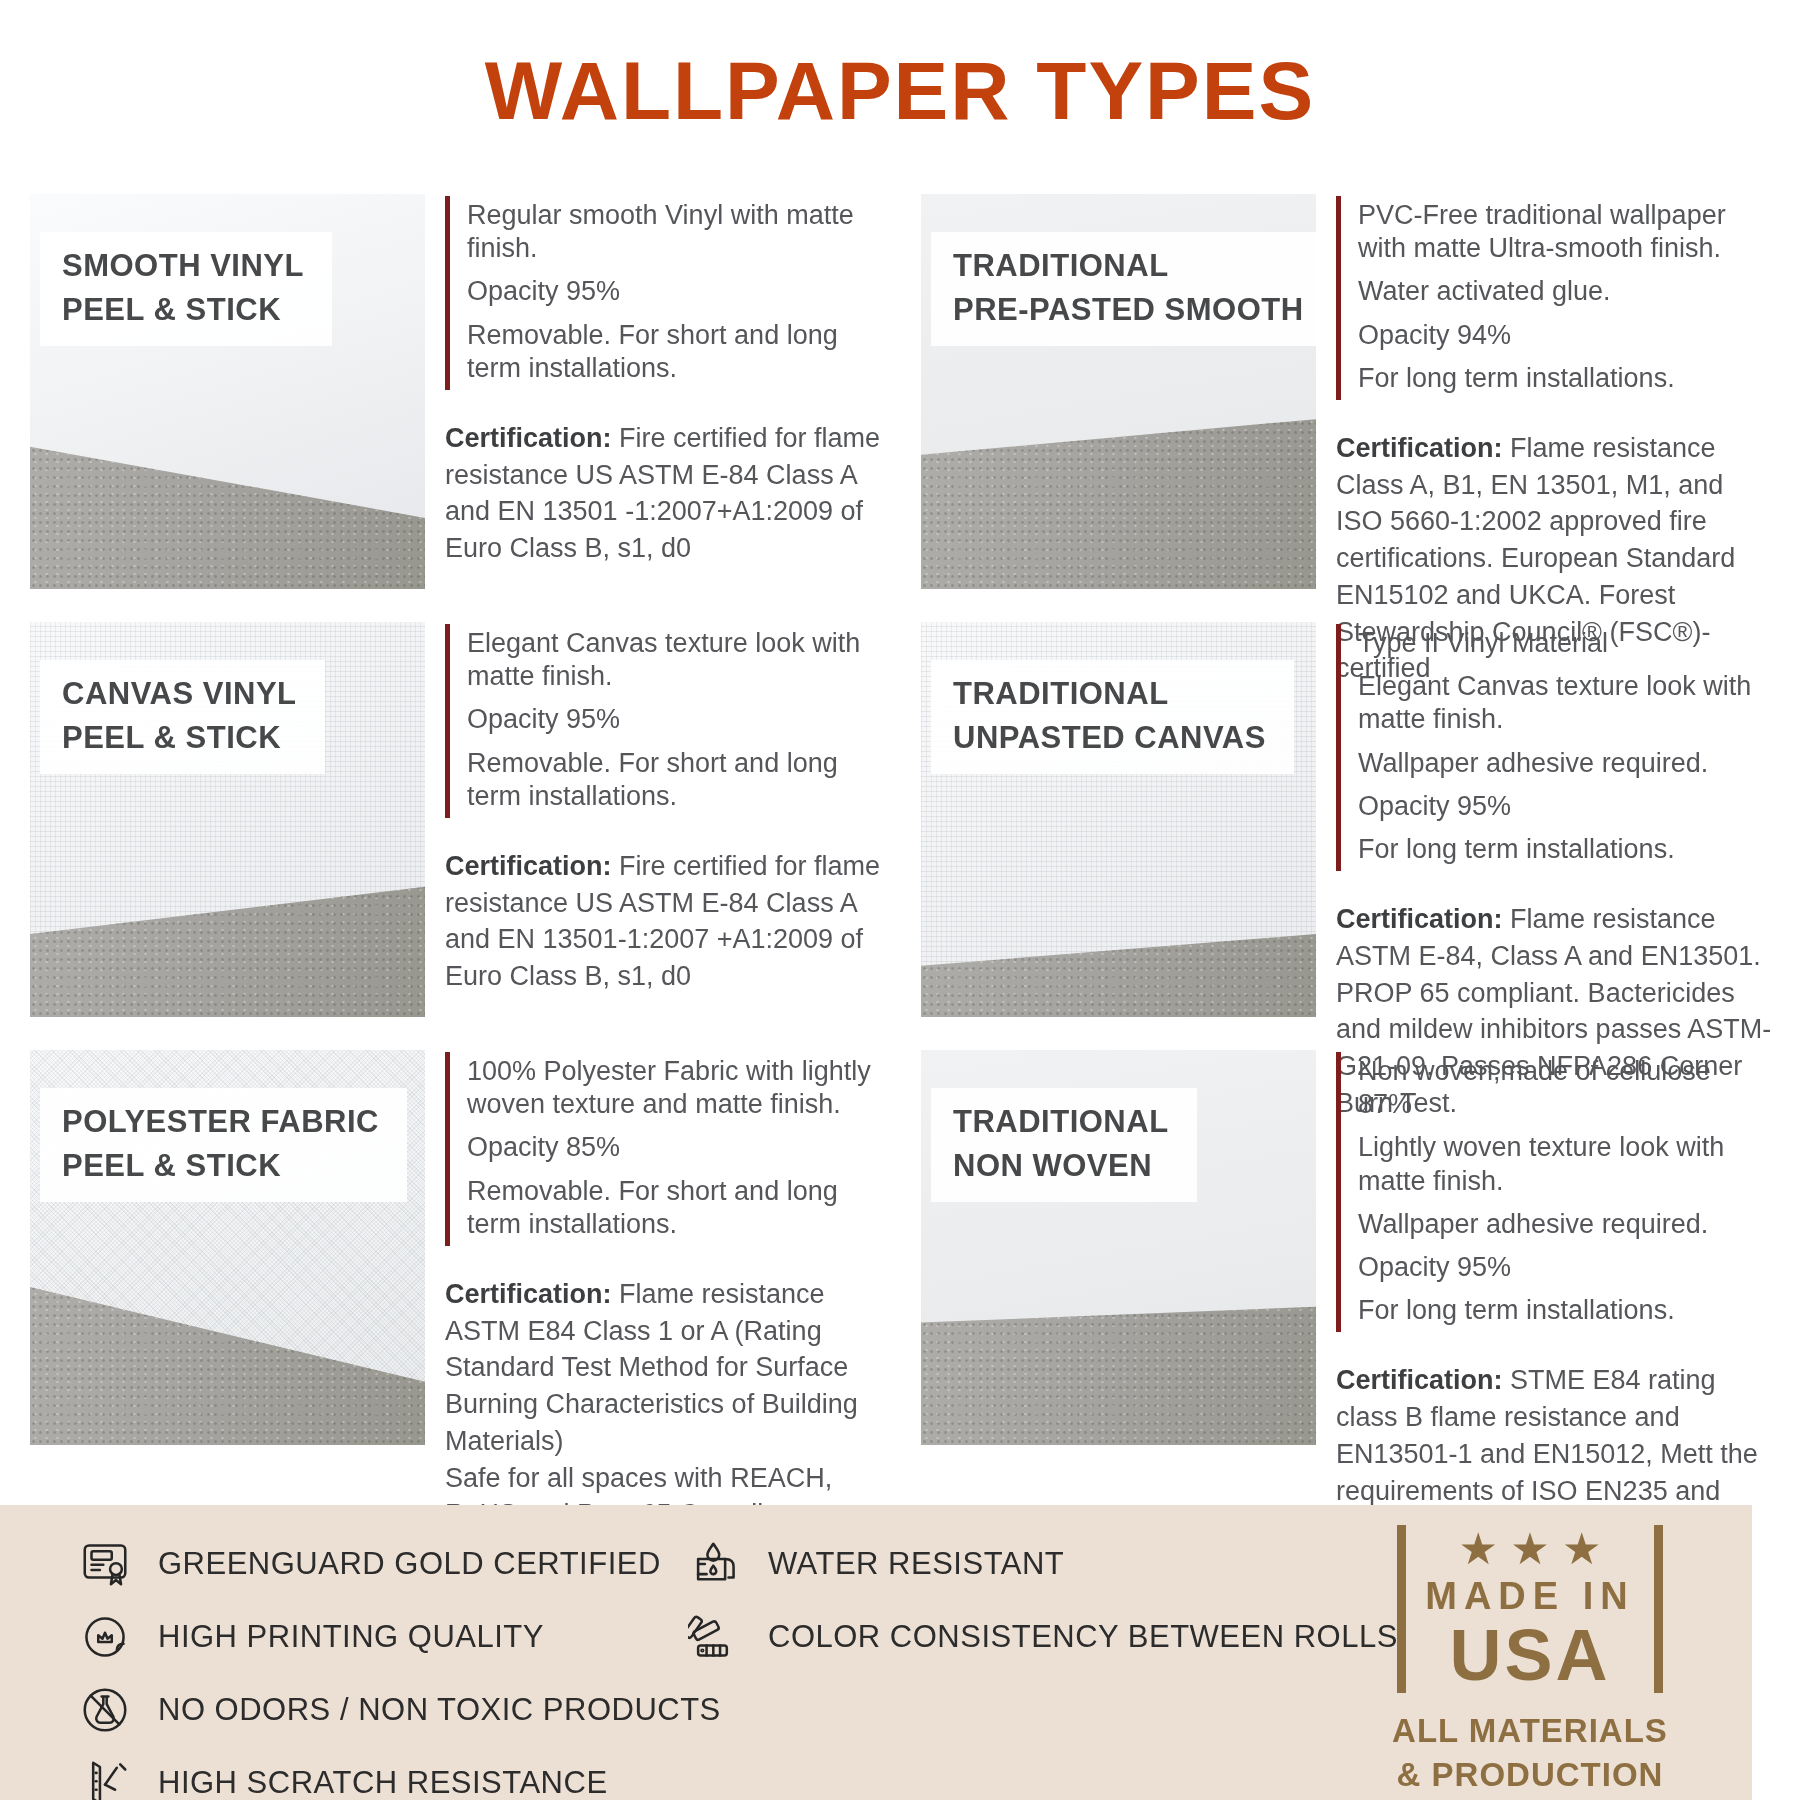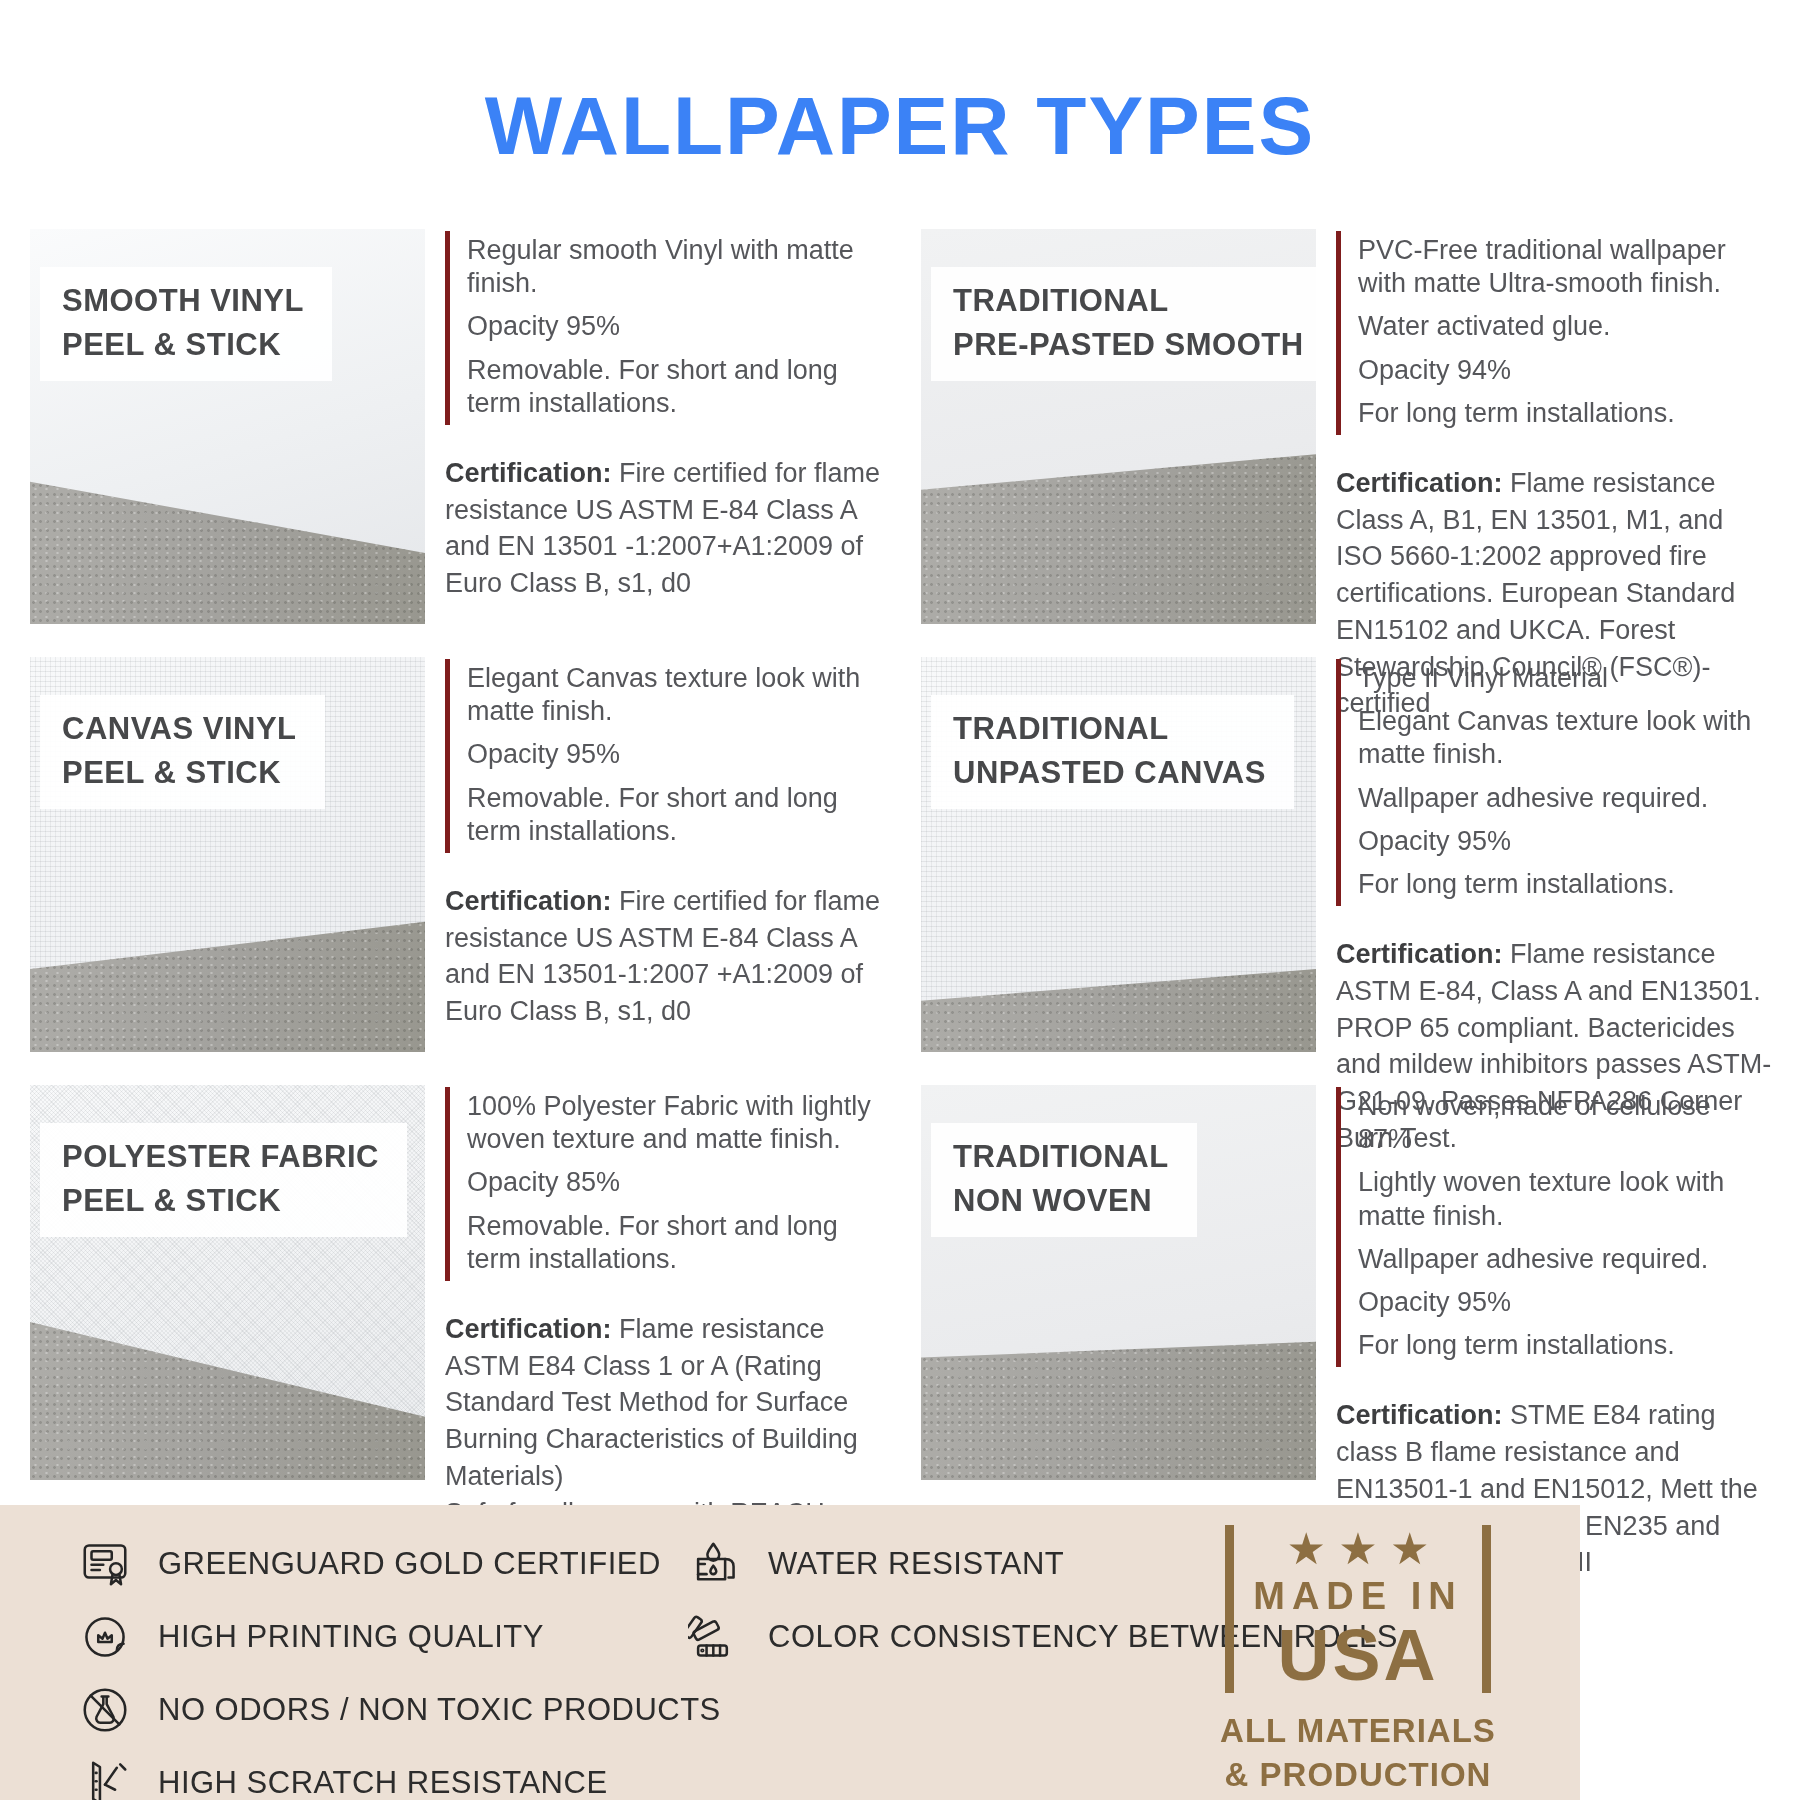--- a/index.html
+++ b/index.html
@@ -2,22 +2,22 @@
 <html><head>
 <meta charset="utf-8">
 <style>
   html,body { margin:0; padding:0; }
   body {
     width:1800px; height:1800px; position:relative; overflow:hidden;
     background:#ffffff; font-family:"Liberation Sans", sans-serif;
   }
   
   .title {
-    margin:12px; padding-top:67px; text-align:center;
-    font-size:82px; font-weight:600; letter-spacing:2px; color:#3b82f6;
+    margin:0; padding-top:44px; text-align:center;
+    font-size:82px; font-weight:600; letter-spacing:2px; color:#c2410c;
   }
   
   .cards { display:flex; gap:40px; margin:56px 28px 0 30px; }
   .col { display:flex; flex-direction:column; gap:33px; width:862px; }
   .card { display:flex; gap:20px; height:395px; }
   .swatch { width:395px; height:395px; position:relative; flex:none; overflow:hidden; }
   
   .tex-smooth { background:linear-gradient(163deg,#fafbfc 0%,#eef0f2 55%,#e4e6e9 100%); }
   .tex-plain  { background:linear-gradient(170deg,#f1f2f3 0%,#eaebed 60%,#e3e4e6 100%); }
   .tex-canvas {
@@ -60,21 +60,21 @@
   
   .info { flex:1; min-width:0; font-size:27px; color:#55565a; padding-top:2px; }
   .desc { border-left:5px solid #7f1d1d; padding:3px 0 3px 17px; }
   .desc p { margin:0 0 10px; line-height:1.23; }
   .desc p:last-child { margin-bottom:2px; }
   .cert { margin:30px 0 0; line-height:1.36; }
   .cert strong { color:#3d3e40; font-weight:700; }
   .cert span { white-space:pre-line; }
   
   .band {
-    position:absolute; left:0; top:1505px; width:1580px; height:295px;
+    position:absolute; left:0; top:1505px; width:1752px; height:295px;
     background:#ece0d5;
   }
   .features { position:absolute; top:30px; display:flex; flex-direction:column; gap:16px; }
   .features-left { left:78px; }
   .features-mid { left:688px; }
   .feature { display:flex; align-items:center; gap:26px; height:57px; }
   .feature svg { width:54px; height:54px; flex:none; }
   .feature .flabel { font-size:31px; letter-spacing:.5px; color:#2c2c2c; white-space:nowrap; }
   .icon-stroke { fill:none; stroke:#262626; stroke-width:3; stroke-linecap:round; stroke-linejoin:round; }
   

